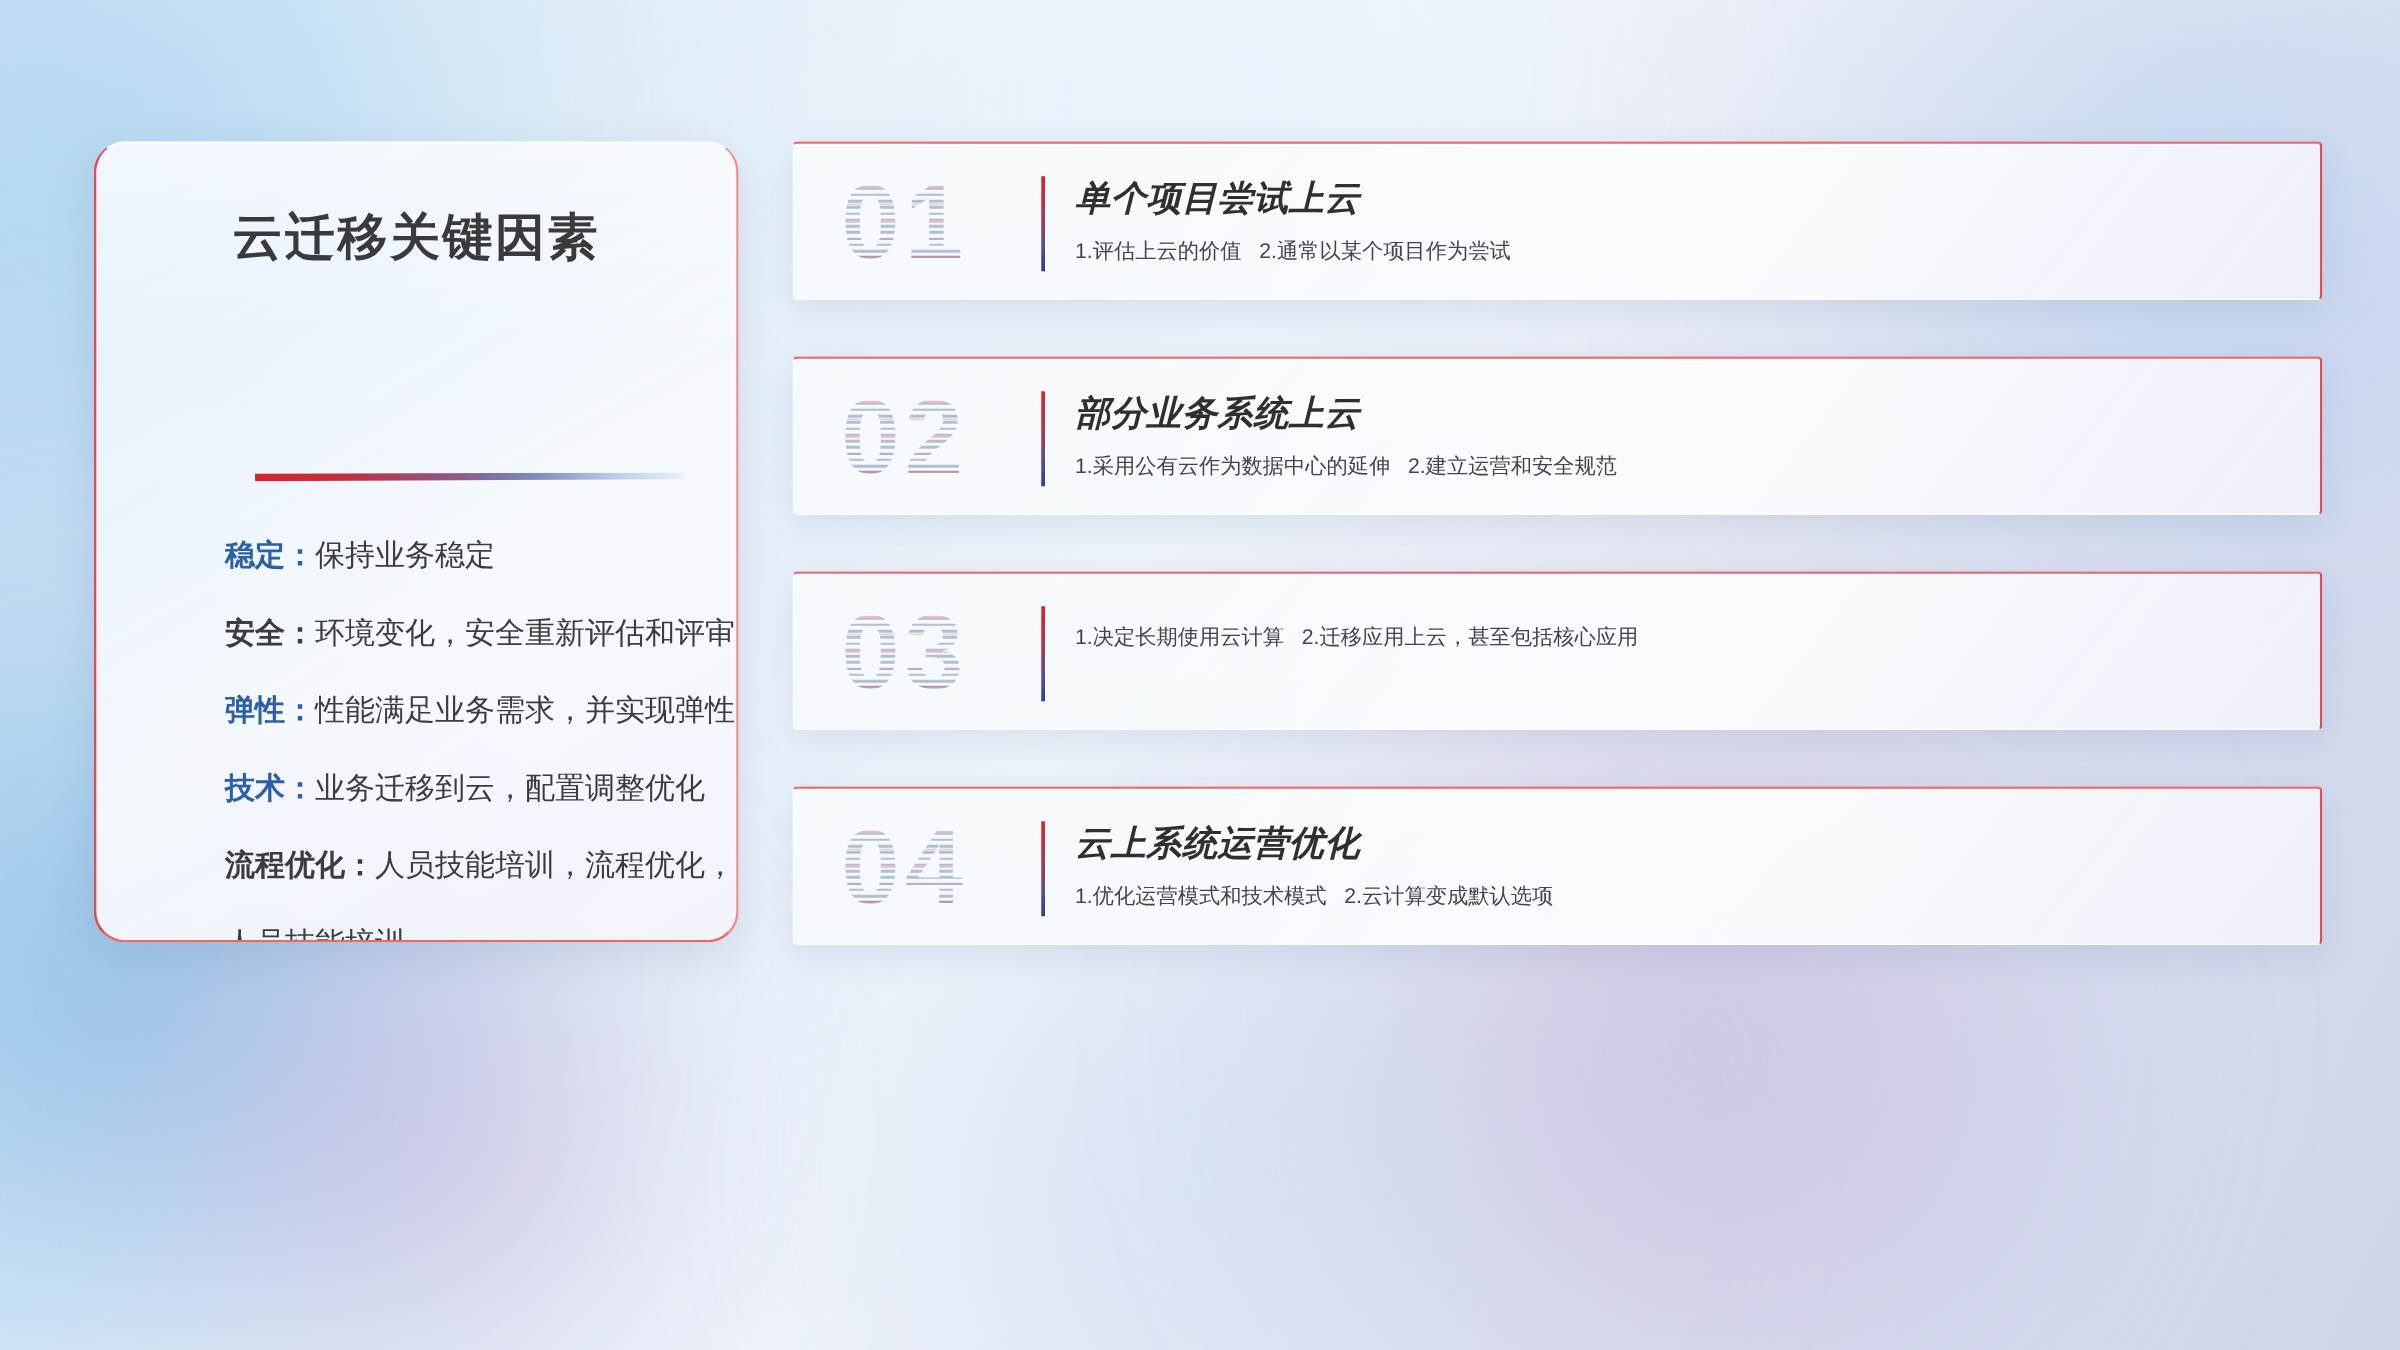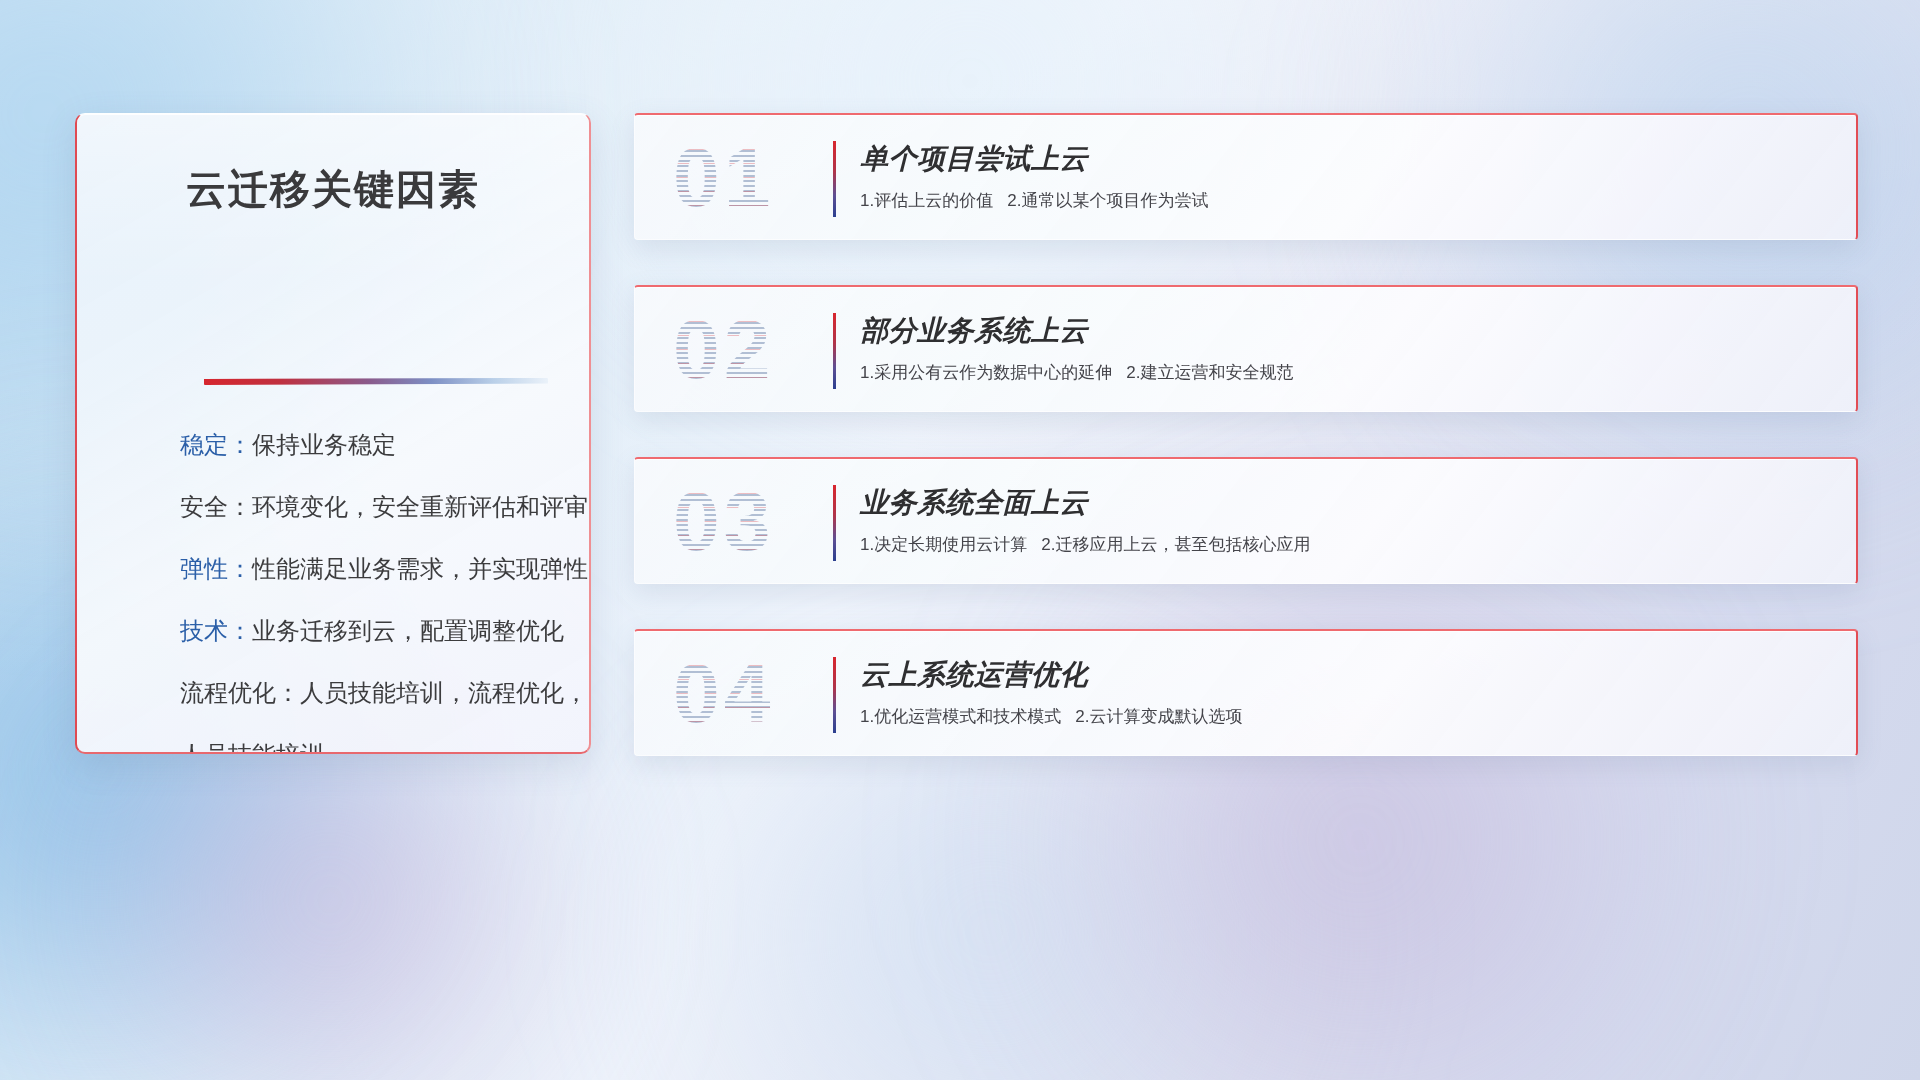--- a/index.html
+++ b/index.html
@@ -43,21 +43,21 @@
   .bg-sheen {
     position: absolute; inset: 0;
     background: linear-gradient(170deg, rgba(255,255,255,0.30) 0%, rgba(255,255,255,0.05) 38%, rgba(255,255,255,0.0) 62%);
   }
 
   
   #left-card {
     position: absolute;
     left: 75px; top: 113px;
     width: 516px; height: 641px;
-    border-radius: 10px;
+    border-radius: 25px;
     background: linear-gradient(150deg,
         rgba(233,242,251,0.92) 0%,
         rgba(240,246,252,0.90) 30%,
         rgba(248,250,253,0.93) 58%,
         rgba(243,244,252,0.92) 100%);
     border: 1px solid rgba(255,255,255,0.85);
     border-left: 2px solid #e04a52;
     border-right: 2px solid #ef8f93;
     border-bottom: 2px solid #e8686e;
     box-shadow: 0 10px 34px rgba(90,110,150,0.16), inset 0 1px 0 rgba(255,255,255,0.9);
@@ -79,21 +79,21 @@
     width: 344px; height: 7px;
     border-radius: 1px;
     background: linear-gradient(90deg, #d6262e 0%, #c0303f 22%, #8a5b8c 48%, #7d8fc4 66%, #b9cfe8 84%, rgba(200,220,240,0.25) 100%);
     clip-path: polygon(0 14%, 100% 0, 100% 78%, 0 100%);
   }
   .left-body { position: absolute; left: 103px; top: 300px; right: 30px; }
   .kv-line {
     font-size: 24px; line-height: 62px;
     color: #3c3c3e; white-space: nowrap;
   }
-  .kv-key { color: #2b5fa8; }
+  .kv-key { color: #2b5fa8; font-weight: bold; }
   .kv-key.plain { color: #3c3c3e; }
 
   
   #right-col { position: absolute; left: 634px; top: 113px; width: 1224px; }
   .step-card {
     position: relative;
     height: 127px;
     margin-bottom: 45px;
     border-radius: 4px;
     background: linear-gradient(128deg,
@@ -211,21 +211,20 @@
         <div class="step-title">部分业务系统上云</div>
         <div class="step-desc">1.采用公有云作为数据中心的延伸   2.建立运营和安全规范</div>
       </div>
     </div>
     <div class="step-card">
       <div class="inner-sheen"></div>
       <div class="step-num">03</div>
       <div class="step-num-tint">03</div>
       <div class="step-divider"></div>
       <div class="step-text">
-        <div class="step-title">业务系统全面上云</div>
         <div class="step-desc">1.决定长期使用云计算   2.迁移应用上云，甚至包括核心应用</div>
       </div>
     </div>
     <div class="step-card">
       <div class="inner-sheen"></div>
       <div class="step-num">04</div>
       <div class="step-num-tint">04</div>
       <div class="step-divider"></div>
       <div class="step-text">
         <div class="step-title">云上系统运营优化</div>

